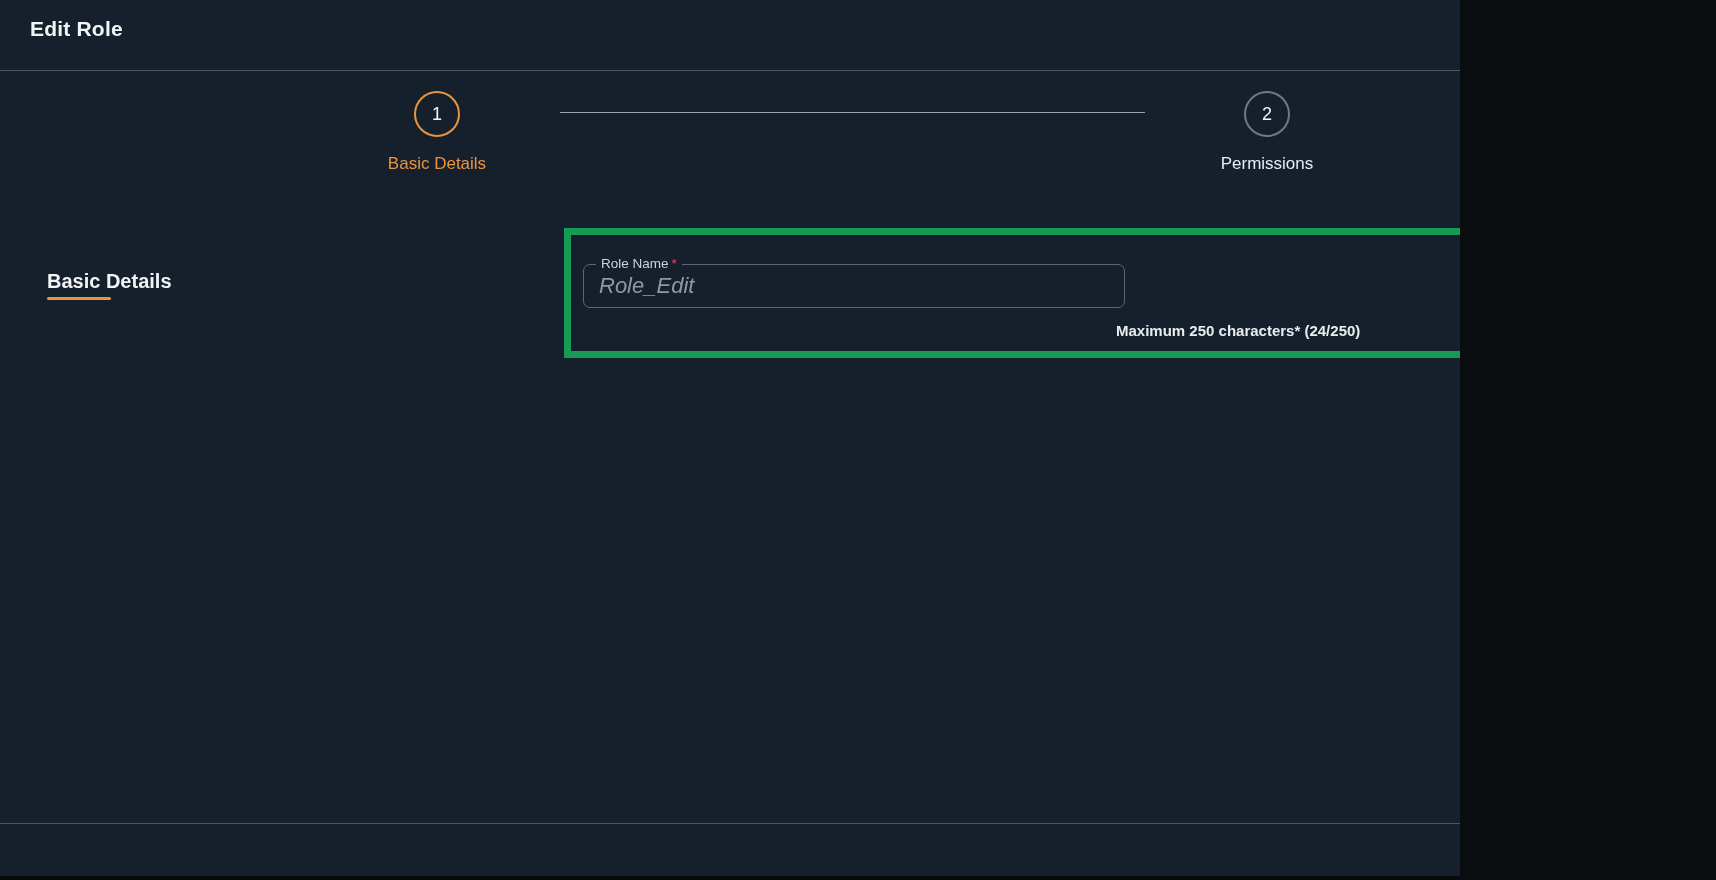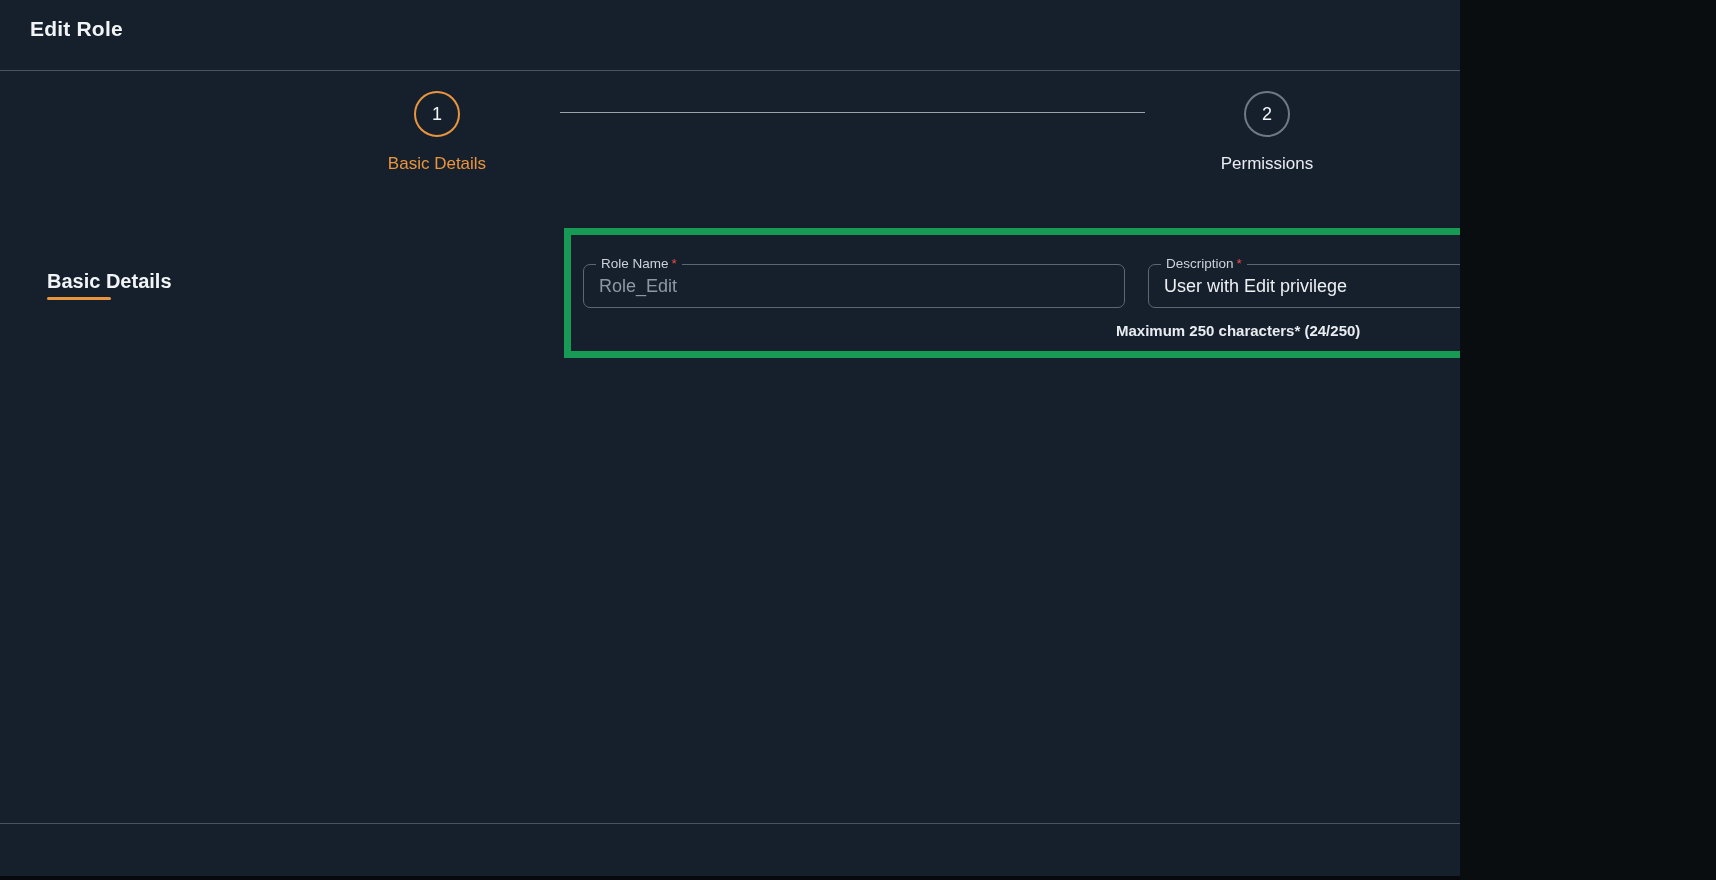--- a/index.html
+++ b/index.html
@@ -36,21 +36,21 @@
   .hl-box{position:absolute;border:7px solid #169a54;z-index:2;}
   .hl-form{left:564px;top:228px;width:1143px;height:130px;}
   .hl-next{left:1597px;top:823px;width:116px;height:52px;border-width:6px;z-index:3;}
 
   
   .field{position:absolute;height:44px;border:1px solid #5c6773;border-radius:7px;z-index:3;}
   .field-role{left:583px;top:264px;width:542px;}
   .field-desc{left:1148px;top:264px;width:535px;}
   .field-label{position:absolute;top:-9px;left:12px;padding:0 5px;background:#16202c;font-size:13.5px;color:#ccd2d8;white-space:nowrap;}
   .req{color:#ef4b4b;margin-left:3px;}
-  .field input{width:100%;height:100%;background:transparent;border:none;outline:none;padding:0 15px;font-size:18px;}
+  .field input{width:100%;height:100%;background:transparent;border:none;outline:none;padding:0 15px;font-size:22px;font-style:italic;}
   .field-role input{color:#8f98a2;}
   .field-desc input{color:#edf0f3;}
   .helper-text{position:absolute;left:1116px;top:322px;width:535px;text-align:left;font-size:15px;font-weight:600;color:#e9edf1;z-index:3;}
 
   
   .footer-divider{position:absolute;top:823px;left:0;width:1706px;height:1px;background:#49545f;}
   .next-btn{position:absolute;left:1617px;top:833px;width:83px;height:35px;background:#f09d42;border:none;border-radius:10px;
     font-size:18px;font-weight:500;color:#10151b;cursor:pointer;z-index:4;display:flex;align-items:center;justify-content:center;}
 </style>
 </head>
@@ -83,26 +83,20 @@
 
   <div class="hl-box hl-form"></div>
 
   <div class="field field-role">
     <span class="field-label">
       <span>Role Name</span><span class="req">*</span>
     </span>
     <input type="text" value="Role_Edit" style="">
   </div>
 
-  <div class="field field-desc">
-    <span class="field-label">
-      <span>Description</span><span class="req">*</span>
-    </span>
-    <input type="text" value="User with Edit privilege" style="">
-  </div>
   <div class="helper-text">Maximum 250 characters* (24/250)</div>
 
   <div class="footer-divider"></div>
   <div class="hl-box hl-next"></div>
   <button class="next-btn">Next</button>
 
   <div class="right-strip"></div>
   <div class="bottom-strip"></div>
 
 </div>

